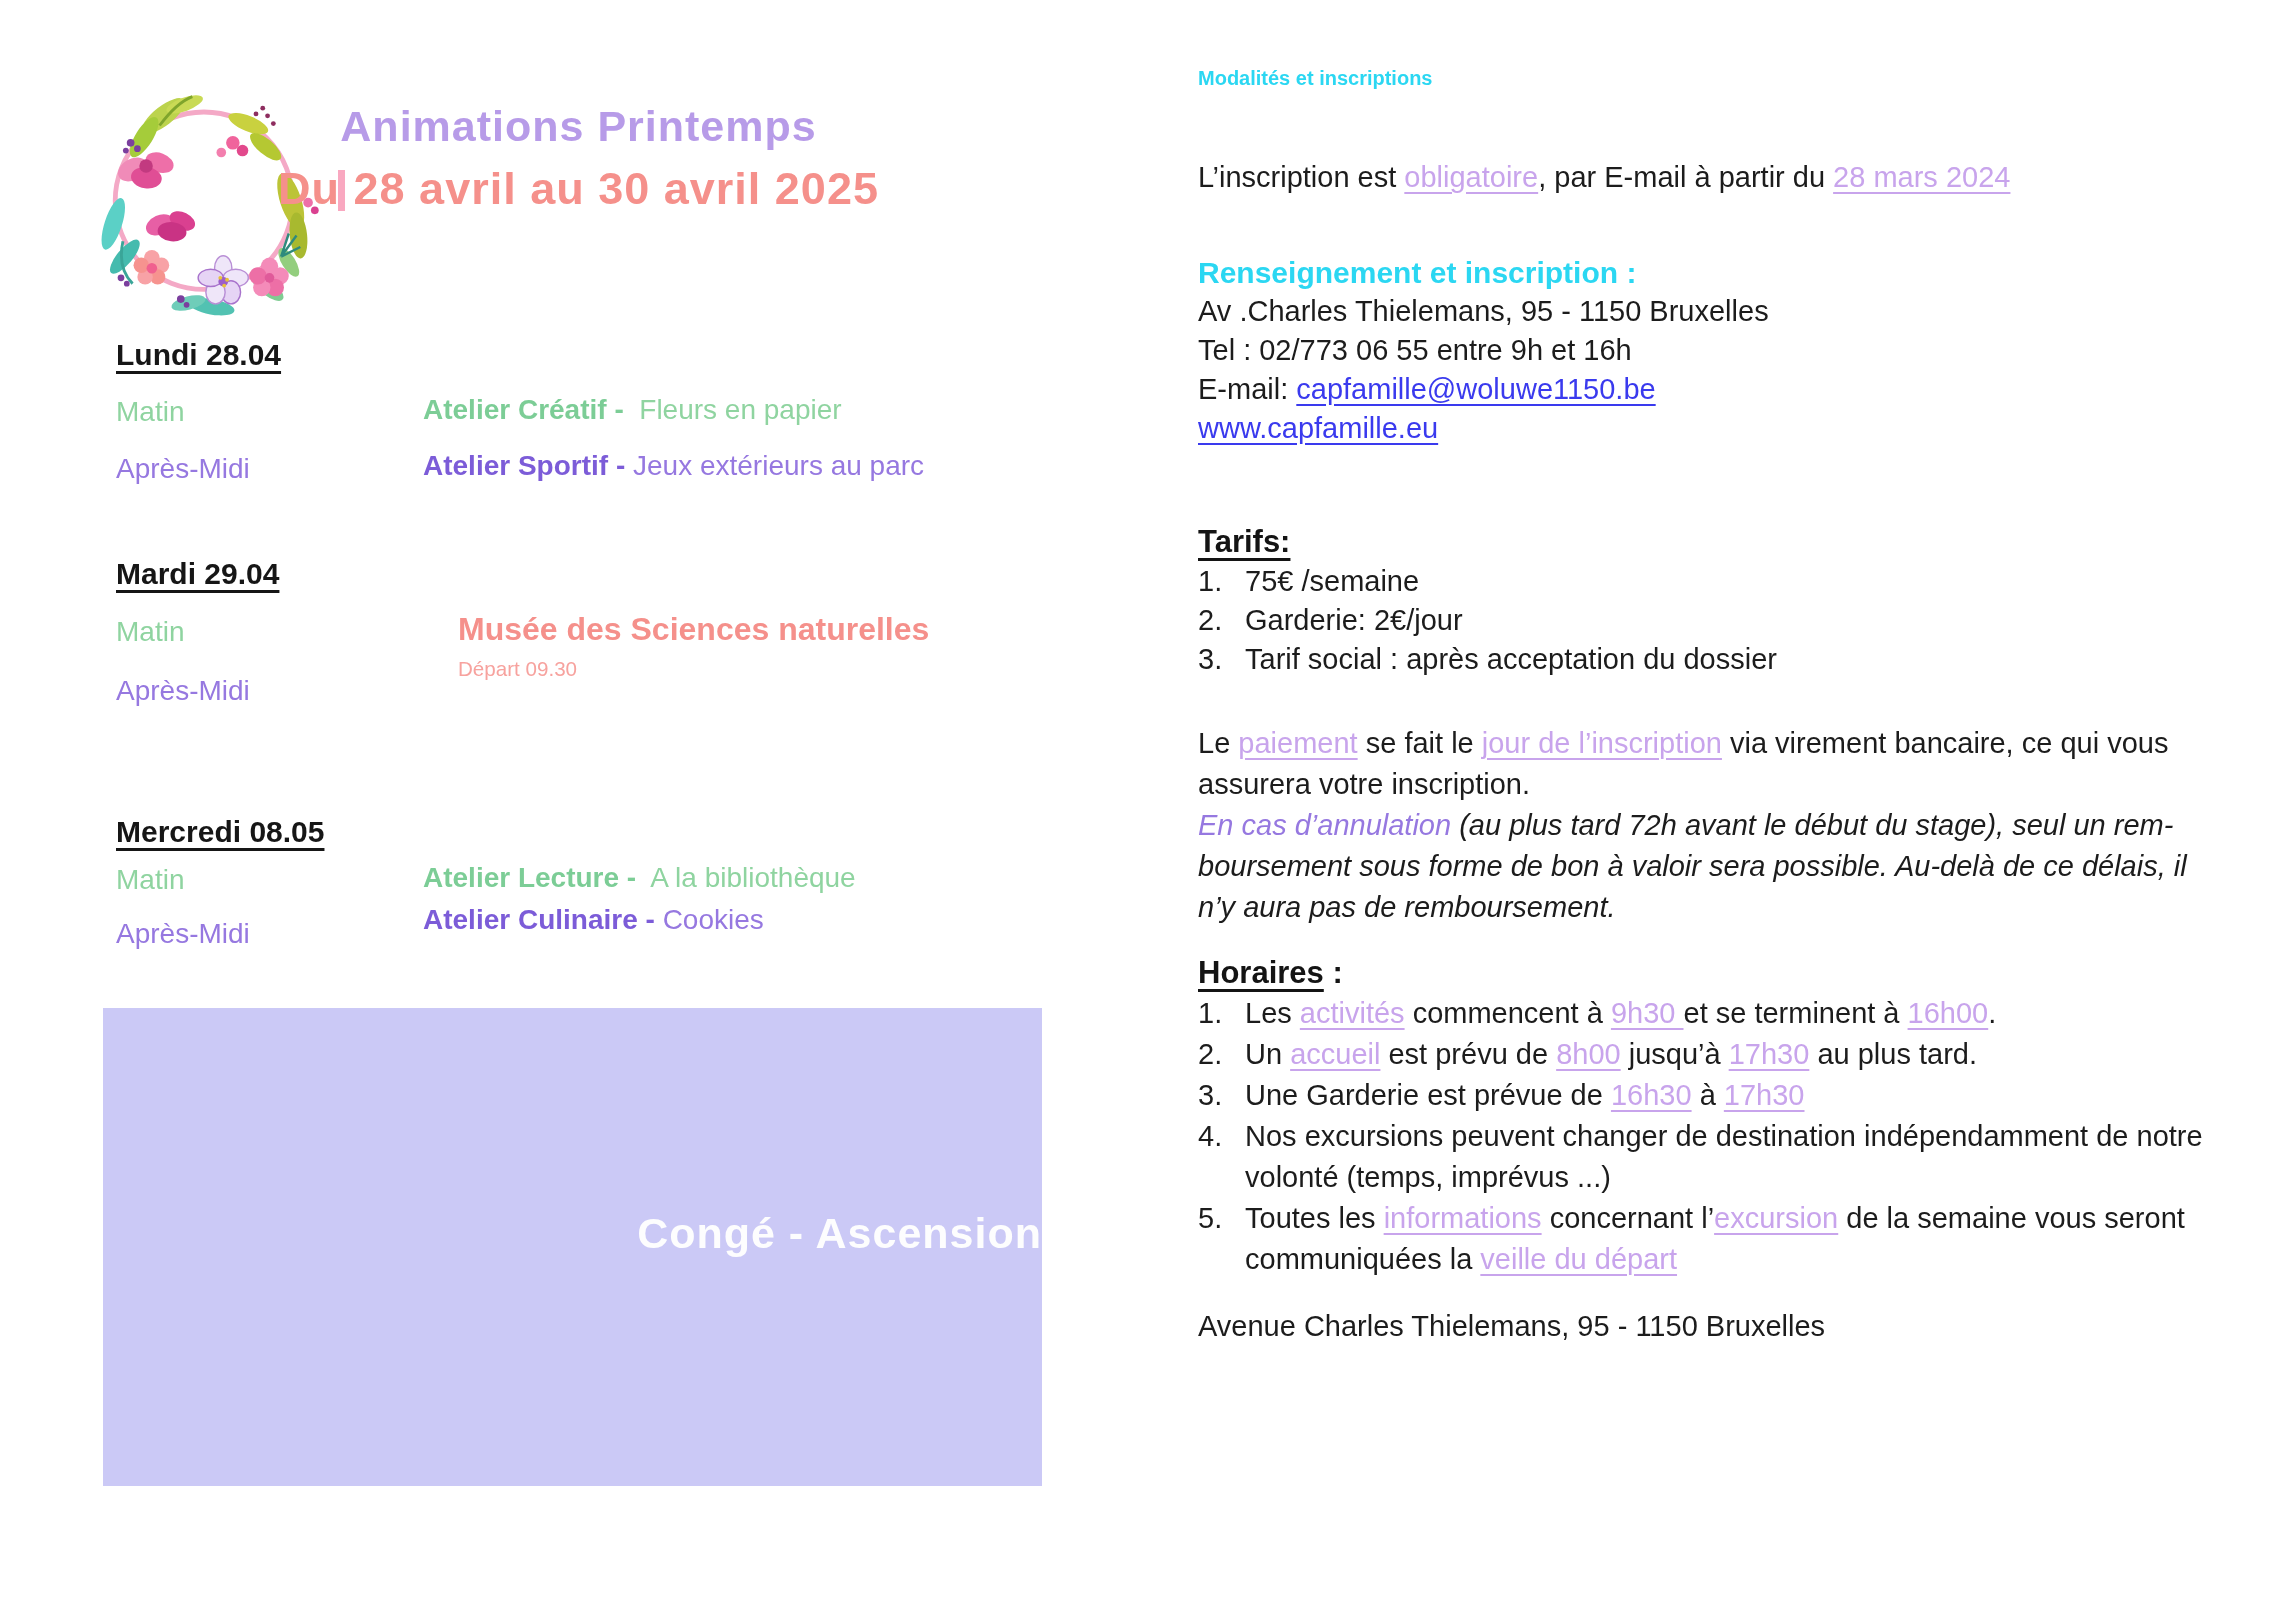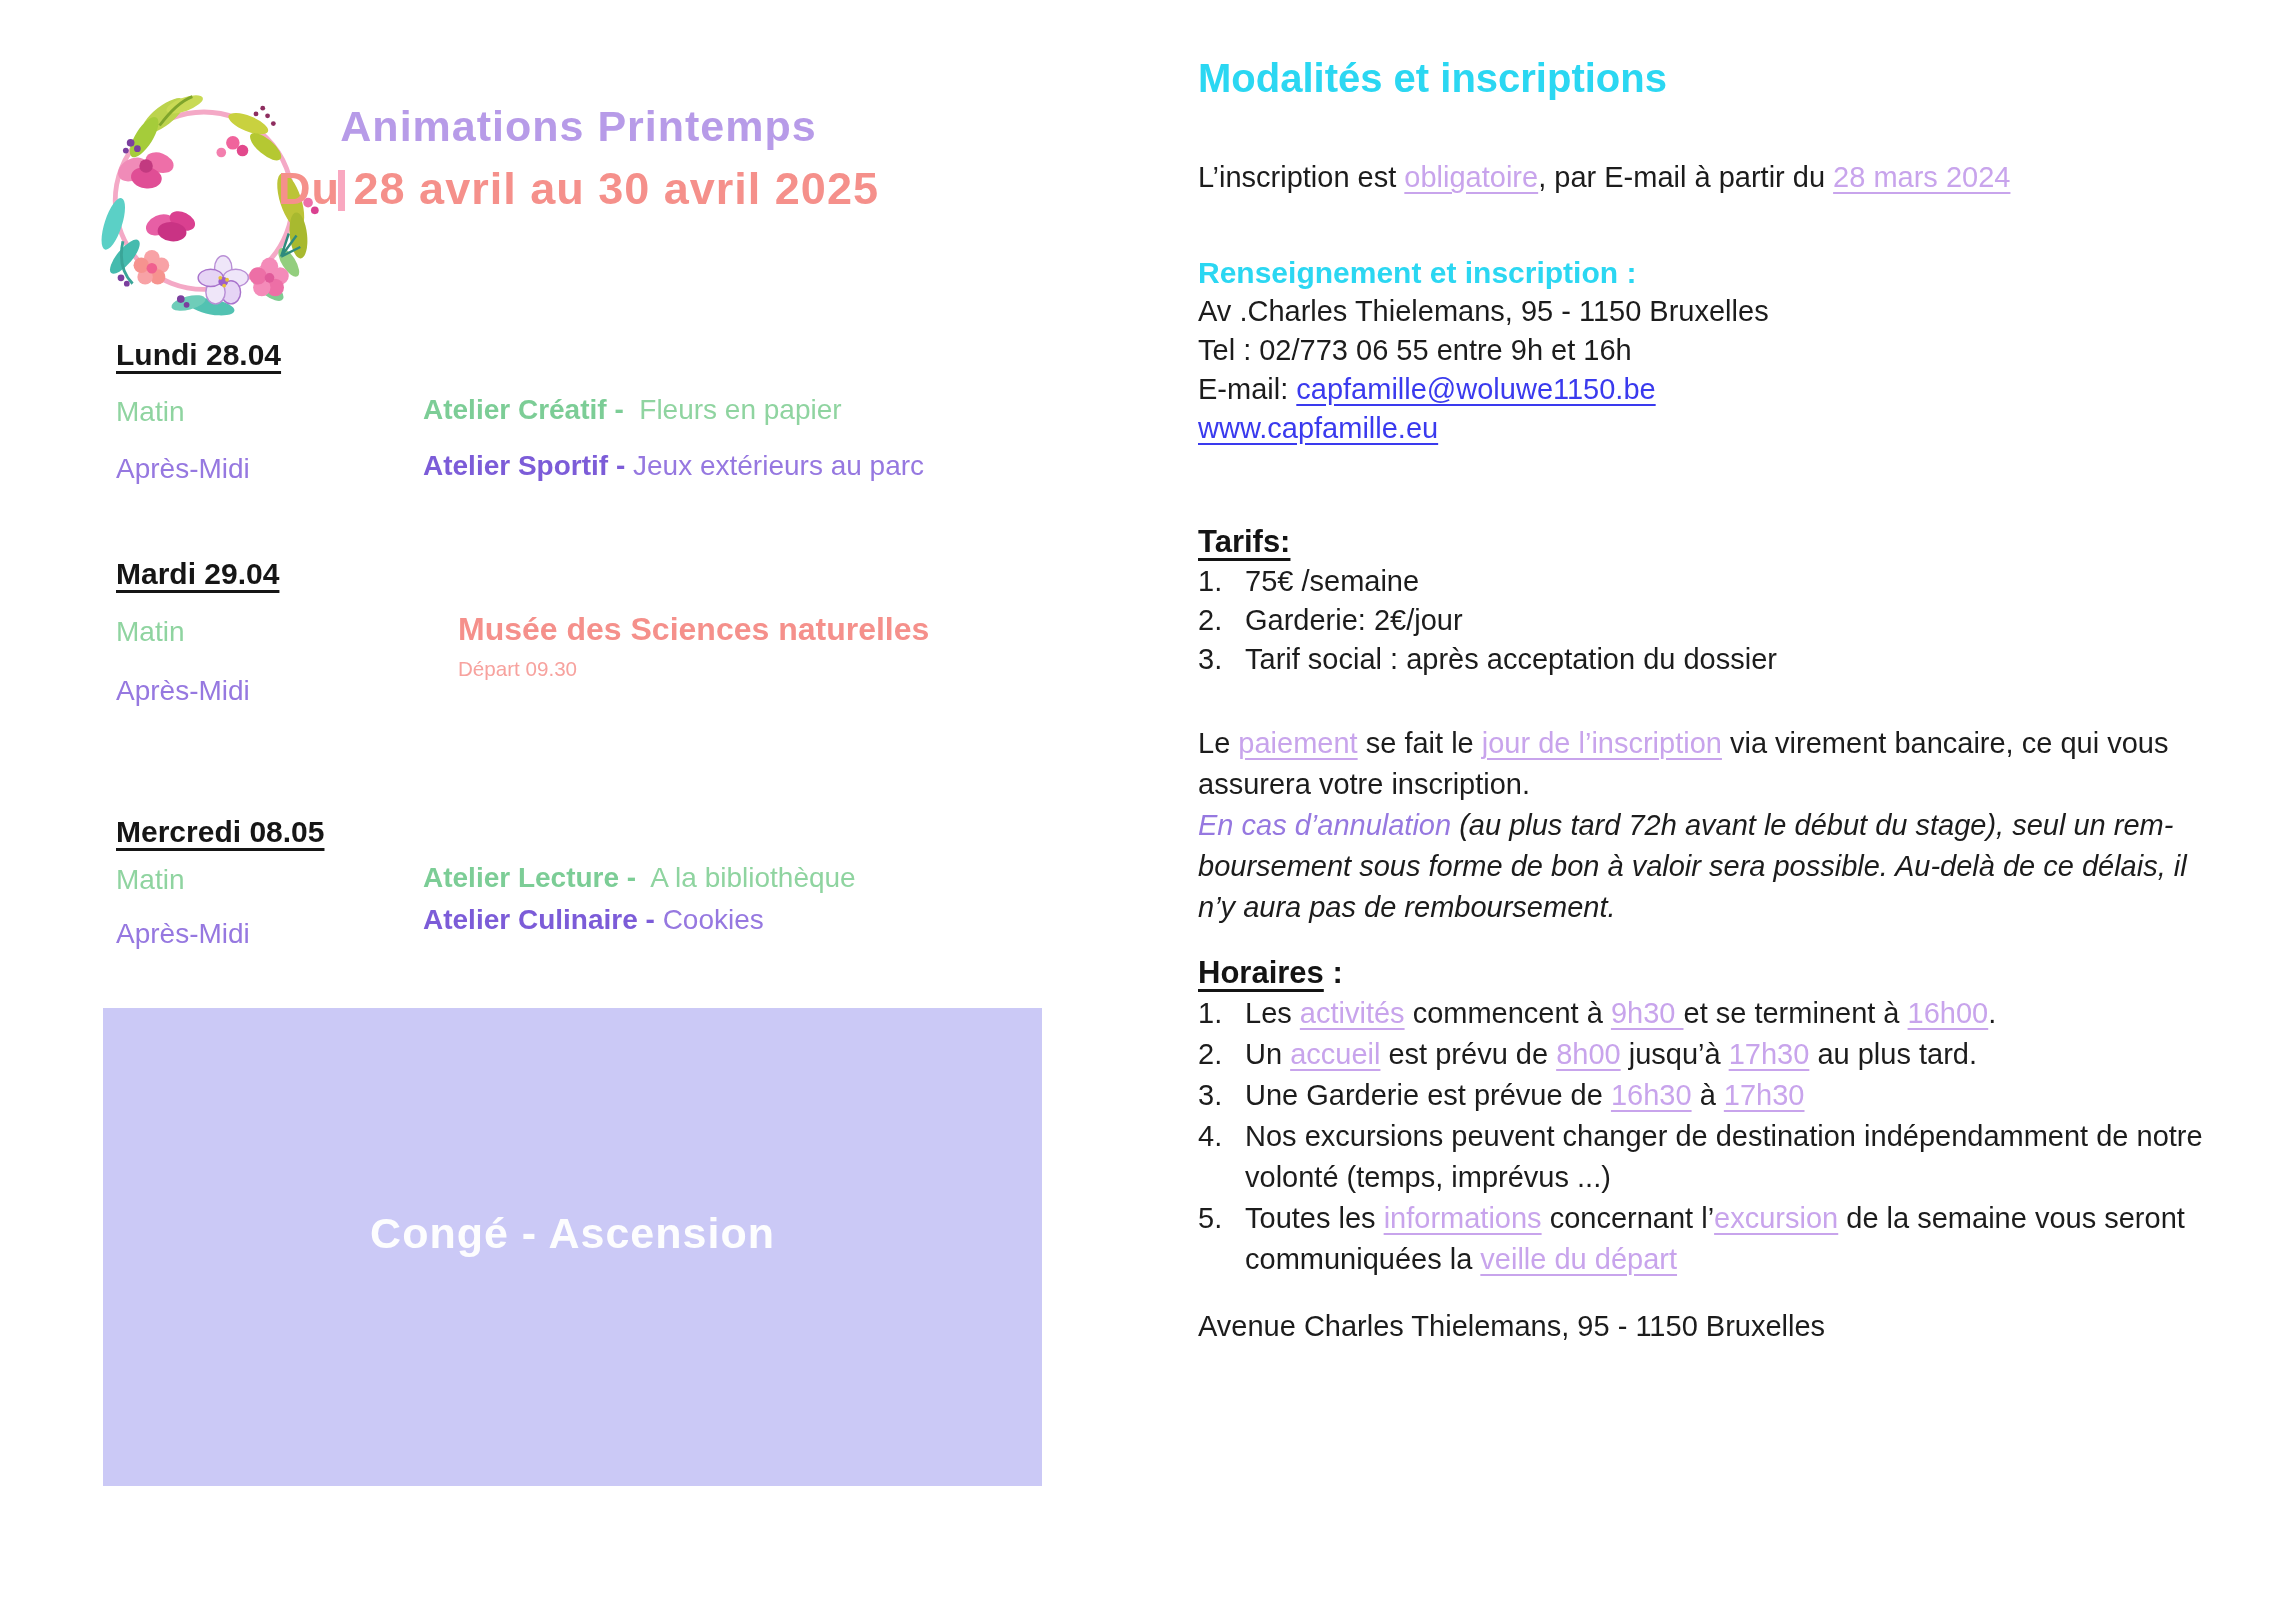--- a/index.html
+++ b/index.html
@@ -31,25 +31,25 @@
   .activity.green .act-detail{color:var(--green);}
   .activity.purple .act-name{color:var(--purple-bold);}
   .activity.purple .act-detail{color:var(--purple);}
 
   .event-block{position:absolute;left:458px;top:611px;width:588px;text-align:left;}
   .event-title{font-size:32px;font-weight:700;color:var(--salmon);}
   .event-note{font-size:20.6px;color:var(--salmon-light);margin-top:8.8px;}
 
   .holiday-box{position:absolute;left:103px;top:1008px;width:939px;height:478px;
                background:var(--holiday-box);text-align:center;}
-  .holiday-text{margin-top:201px;font-size:43px;font-weight:600;color:#FDFDFE;letter-spacing:1px;}
+  .holiday-text{margin-top:201px;font-size:43px;font-weight:600;color:#FDFDFE;letter-spacing:1px;text-align:right;}
 
   
   .info-col{position:absolute;left:1198px;top:59px;width:1090px;font-size:29px;line-height:41px;}
-  .h-cyan{font-size:40px;font-weight:700;color:var(--accent-cyan);line-height:39px;}
+  .h-cyan{font-size:20px;font-weight:700;color:var(--accent-cyan);line-height:39px;}
   .h-black{font-size:31px;font-weight:700;color:#141414;line-height:41px;}
   .h-black .underlined{text-decoration:underline;text-decoration-thickness:2.5px;text-underline-offset:5.9px;}
   .intro{margin-top:59px;}
   .contact-heading{margin-top:55px;font-size:30px;}
   .contact-line{line-height:39px;}
   .lnk{color:var(--link-lilac);text-decoration:underline;text-underline-offset:4.9px;text-decoration-thickness:2px;}
   .lnk-blue{color:var(--link-blue);text-decoration:underline;text-underline-offset:4.9px;}
   .em{font-style:italic;}
   .em-purple{font-style:italic;color:var(--purple);}
   .sec-tarifs{margin-top:73px;}

